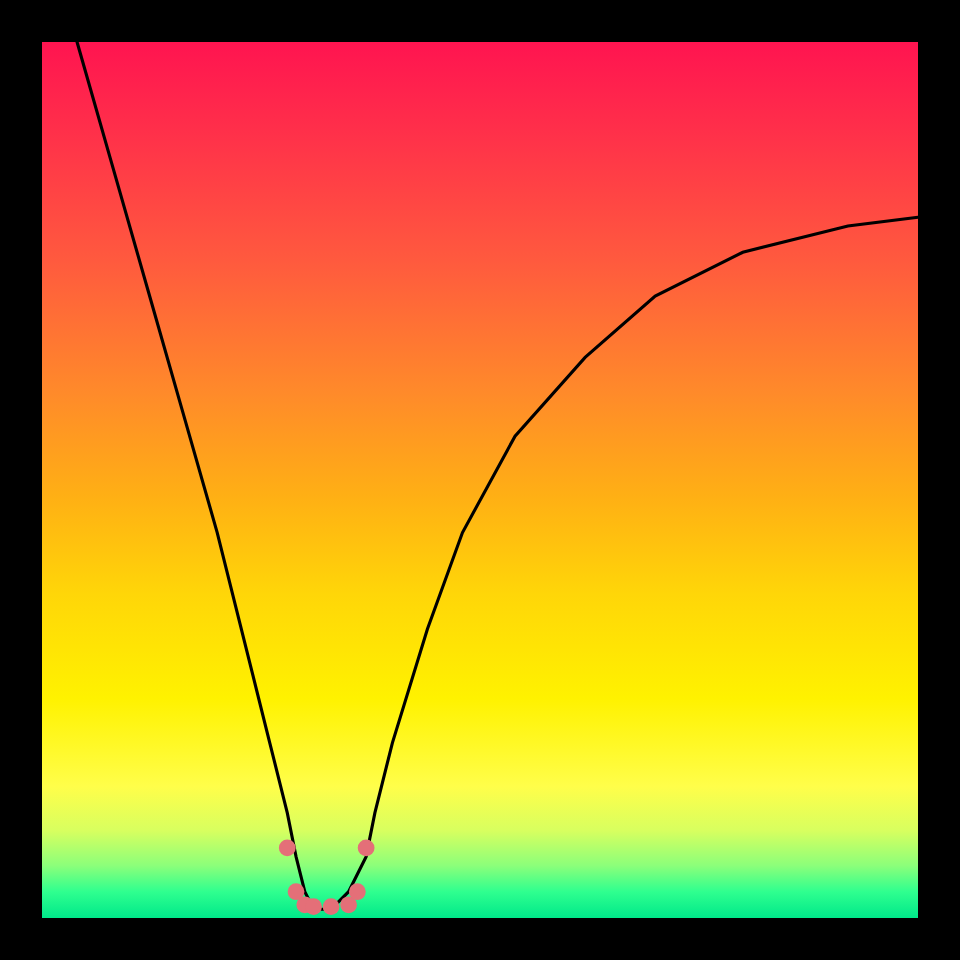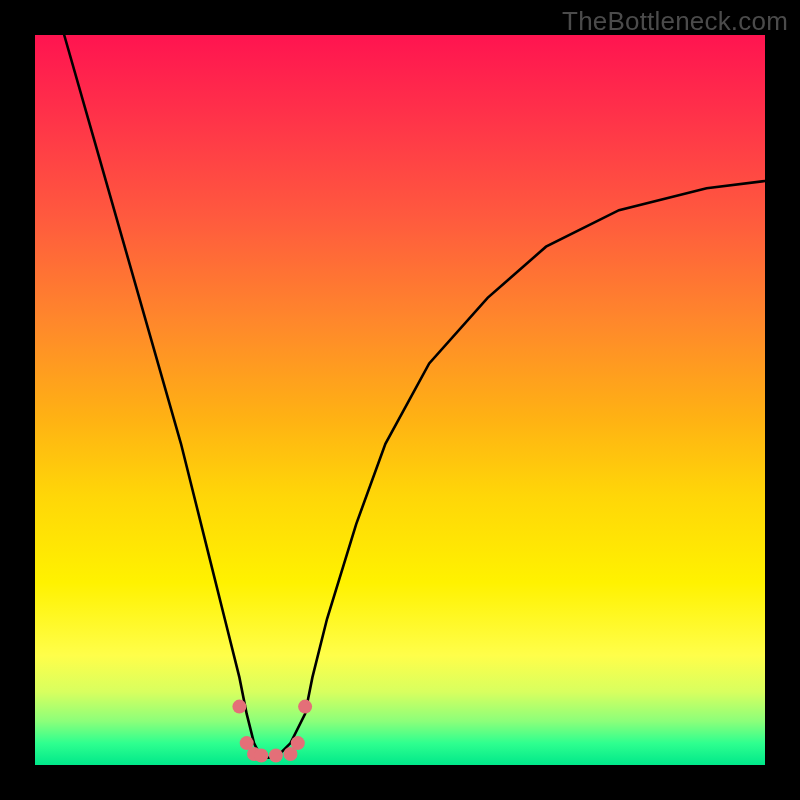--- a/index.html
+++ b/index.html
@@ -58,21 +58,20 @@
     top: 0;
     width: 730px;
     height: 730px;
     overflow: visible;
   }
 </style>
 </head>
 <body>
 
 <div class="frame">
-  <div class="watermark">TheBottleneck.com</div>
   <div class="plot-area">
     <svg class="curve" viewBox="0 0 730 730" preserveAspectRatio="none">
       <path fill="none" stroke="#000000" stroke-width="2.6" stroke-linecap="round" d="M29.2 0.0 L58.4 102.2 L87.6 204.4 L116.8 306.6 L146.0 408.8 L175.2 525.6 L189.8 584.0 L204.4 642.4 L211.7 678.9 L219.0 708.1 L226.3 722.7 L240.9 722.7 L255.5 708.1 L270.1 678.9 L277.4 642.4 L292.0 584.0 L321.2 489.1 L350.4 408.8 L394.2 328.5 L452.6 262.8 L511.0 211.7 L584.0 175.2 L671.6 153.3 L730.0 146.0" id="curve-path"></path>
       <g id="markers">
           <circle cx="204.4" cy="671.6" r="7" fill="#e46f78"></circle>
           <circle cx="211.7" cy="708.1" r="7" fill="#e46f78"></circle>
           <circle cx="219.0" cy="719.0" r="7" fill="#e46f78"></circle>
           <circle cx="226.3" cy="720.5" r="7" fill="#e46f78"></circle>
           <circle cx="240.9" cy="720.5" r="7" fill="#e46f78"></circle>
           <circle cx="255.5" cy="719.0" r="7" fill="#e46f78"></circle>

